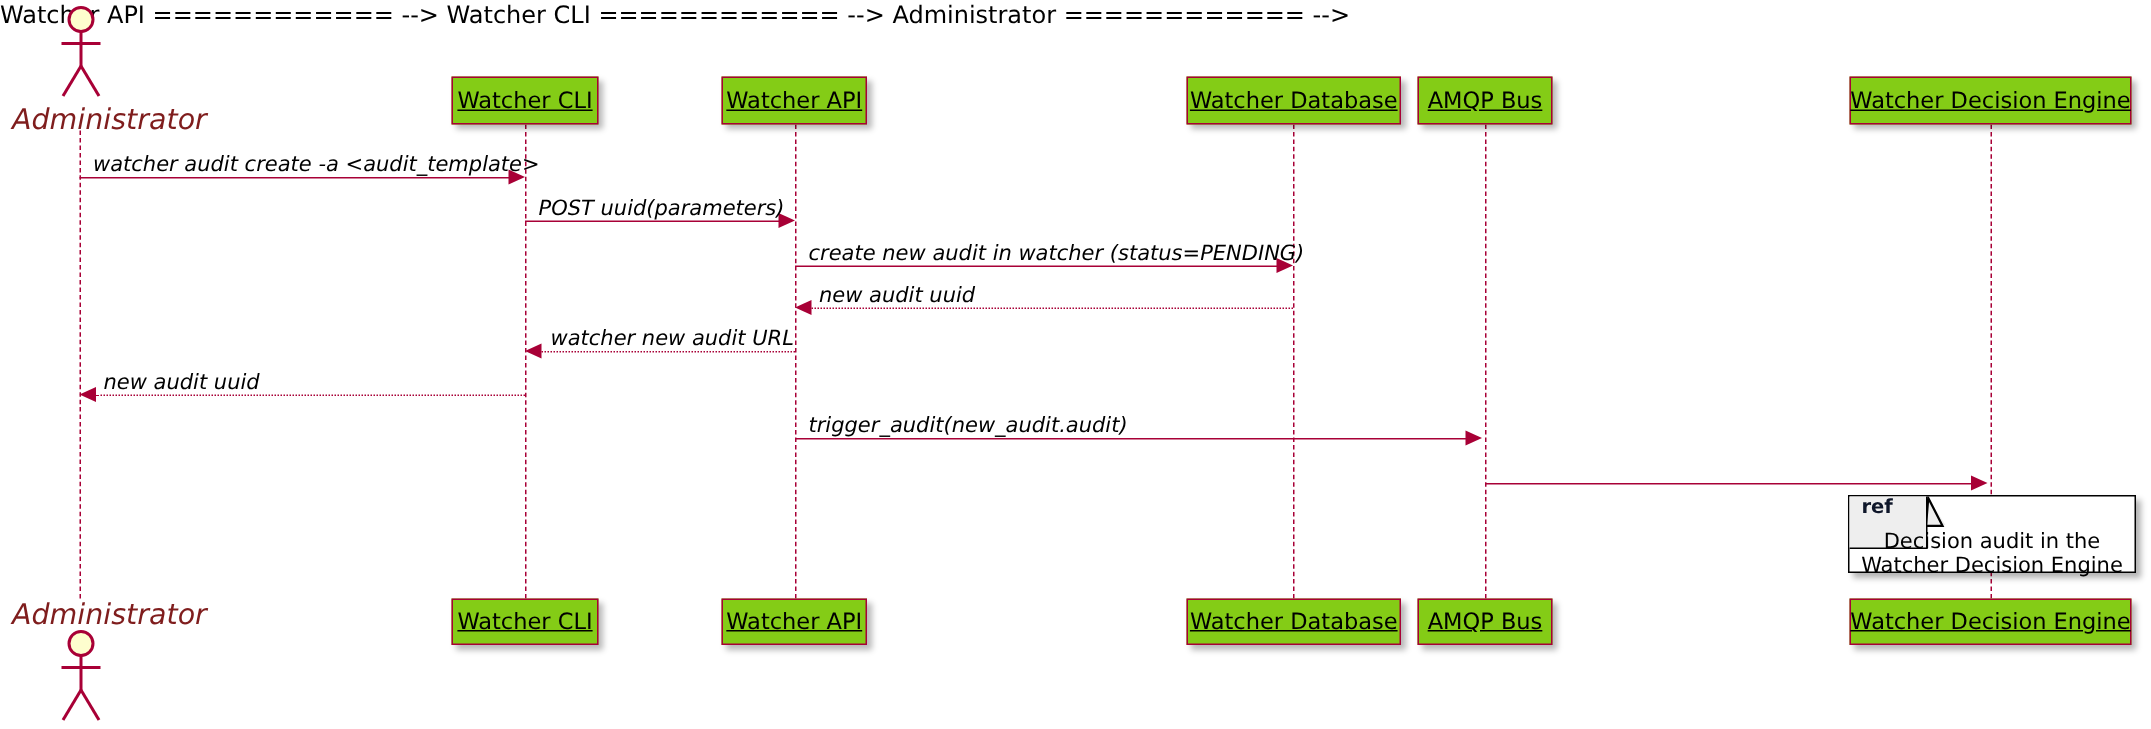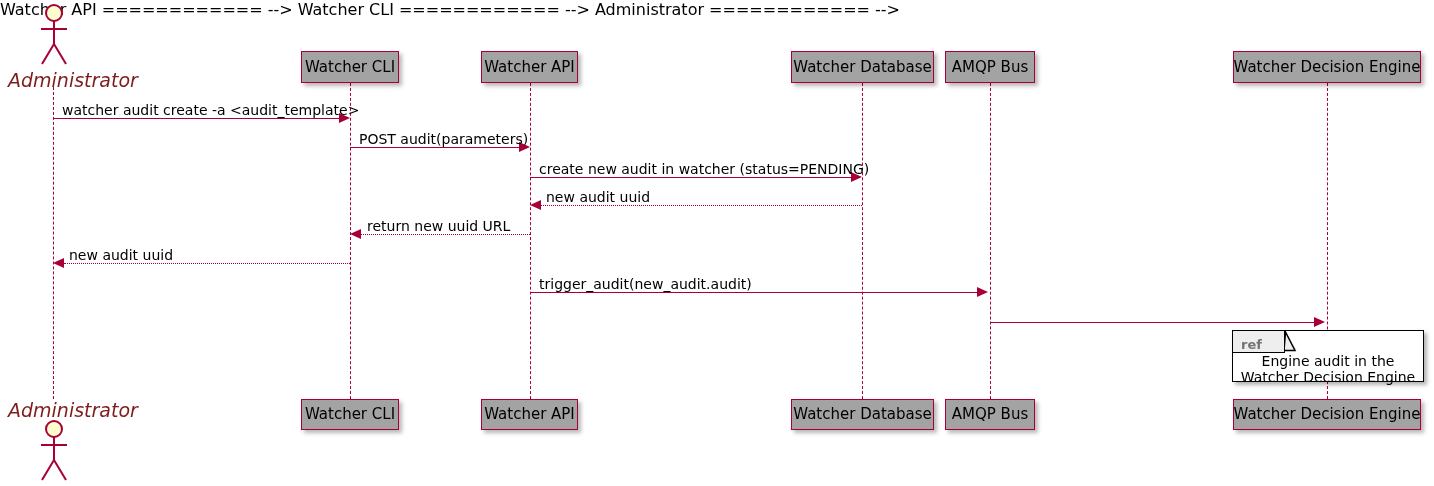--- a/index.html
+++ b/index.html
@@ -22,31 +22,32 @@
   .lifeline {
     position: absolute;
     width: 0;
     border-left: 1px dashed #A80036;
     z-index: 1;
   }
   
   .participant {
     position: absolute;
     box-sizing: border-box;
-    background: #a3a3a3;
+    background: #84cc16;
     border: 1.5px solid #A80036;
     color: #000000;
     font-size: 15px;
     line-height: 1;
     display: flex;
     align-items: center;
     justify-content: center;
     white-space: nowrap;
     box-shadow: 3px 3px 4px rgba(0,0,0,0.28);
     z-index: 3;
+    text-decoration: underline;
   }
   
   .actor-figure {
     position: absolute;
     z-index: 3;
   }
   .actor-label {
     position: absolute;
     font-size: 19px;
     color: #7f1d1d;
@@ -80,45 +81,46 @@
     border-bottom: 5px solid transparent;
     border-right: 11px solid #A80036;
   }
   .msg-label {
     position: absolute;
     font-size: 14px;
     color: #000000;
     white-space: nowrap;
     z-index: 4;
     background: transparent;
+    font-style: italic;
   }
   
   .ref-box {
     position: absolute;
     box-sizing: border-box;
     background: #FFFFFF;
     border: 1.5px solid #000000;
     box-shadow: 3px 3px 4px rgba(0,0,0,0.3);
     z-index: 5;
   }
   .ref-tab {
     position: absolute;
     left: 0;
     top: 0;
-    height: 22px;
+    height: 35px;
     background: #EEEEEE;
     border-right: 1.5px solid #000000;
     border-bottom: 1.5px solid #000000;
     display: flex;
-    align-items: flex-end;
+    align-items: flex-start;
     padding-left: 8px;
     box-sizing: border-box;
     font-size: 13px;
     font-weight: bold;
-    color: #737373;
+    color: #0f172a;
   }
   .ref-tab-corner {
     position: absolute;
     top: 0;
     width: 0;
     height: 0;
   }
   .ref-body {
     position: absolute;
     left: 0;
@@ -175,36 +177,36 @@
   </div>
 
   
   <div class="msg" style="left:53px; top:118px; width:288px;"></div>
   <div class="arrowhead right" style="left:339px; top:113px;"></div>
   <div class="msg-label" style="left:62px; top:102px;">watcher audit create -a &lt;audit_template&gt;</div>
 
   
   <div class="msg" style="left:350px; top:147px; width:171px;"></div>
   <div class="arrowhead right" style="left:519px; top:142px;"></div>
-  <div class="msg-label" style="left:359px; top:131px;">POST audit(parameters)</div>
+  <div class="msg-label" style="left:359px; top:131px;">POST uuid(parameters)</div>
 
   
   <div class="msg" style="left:530px; top:177px; width:323px;"></div>
   <div class="arrowhead right" style="left:851px; top:172px;"></div>
   <div class="msg-label" style="left:539px; top:161px;">create new audit in watcher (status=PENDING)</div>
 
    Watcher API ============ --&gt;
   <div class="msg dotted" style="left:541px; top:205px; width:321px;"></div>
   <div class="arrowhead left" style="left:530px; top:200px;"></div>
   <div class="msg-label" style="left:546px; top:189px;">new audit uuid</div>
 
    Watcher CLI ============ --&gt;
   <div class="msg dotted" style="left:361px; top:234px; width:169px;"></div>
   <div class="arrowhead left" style="left:350px; top:229px;"></div>
-  <div class="msg-label" style="left:367px; top:218px;">return new uuid URL</div>
+  <div class="msg-label" style="left:367px; top:218px;">watcher new audit URL</div>
 
    Administrator ============ --&gt;
   <div class="msg dotted" style="left:64px; top:263px; width:286px;"></div>
   <div class="arrowhead left" style="left:53px; top:258px;"></div>
   <div class="msg-label" style="left:69px; top:247px;">new audit uuid</div>
 
   
   <div class="msg" style="left:530px; top:292px; width:449px;"></div>
   <div class="arrowhead right" style="left:977px; top:287px;"></div>
   <div class="msg-label" style="left:539px; top:276px;">trigger_audit(new_audit.audit)</div>
@@ -216,21 +218,21 @@
   
   <div class="ref-box" style="left:1232px; top:330px; width:192px; height:52px;">
     <div class="ref-tab" style="width:52px;">
       <span>ref</span>
     </div>
     <div class="ref-tab-corner" style="left:52px; border-bottom:19px solid #EEEEEE; border-right:12px solid transparent;"></div>
     <svg width="14" height="21" style="position:absolute; left:51px; top:0;">
       <path d="M0,19.5 L11,19.5 L1.5,1 Z" fill="none" stroke="#000000" stroke-width="1.5"></path>
     </svg>
     <div class="ref-body" style="top:22px;">
-      <div>Engine audit in the</div>
+      <div>Decision audit in the</div>
       <div>Watcher Decision Engine</div>
     </div>
   </div>
 
   
   <div class="participant" style="left:301px; top:399px; width:98px; height:31px;">
     <span>Watcher CLI</span>
   </div>
   <div class="participant" style="left:481px; top:399px; width:97px; height:31px;">
     <span>Watcher API</span>

